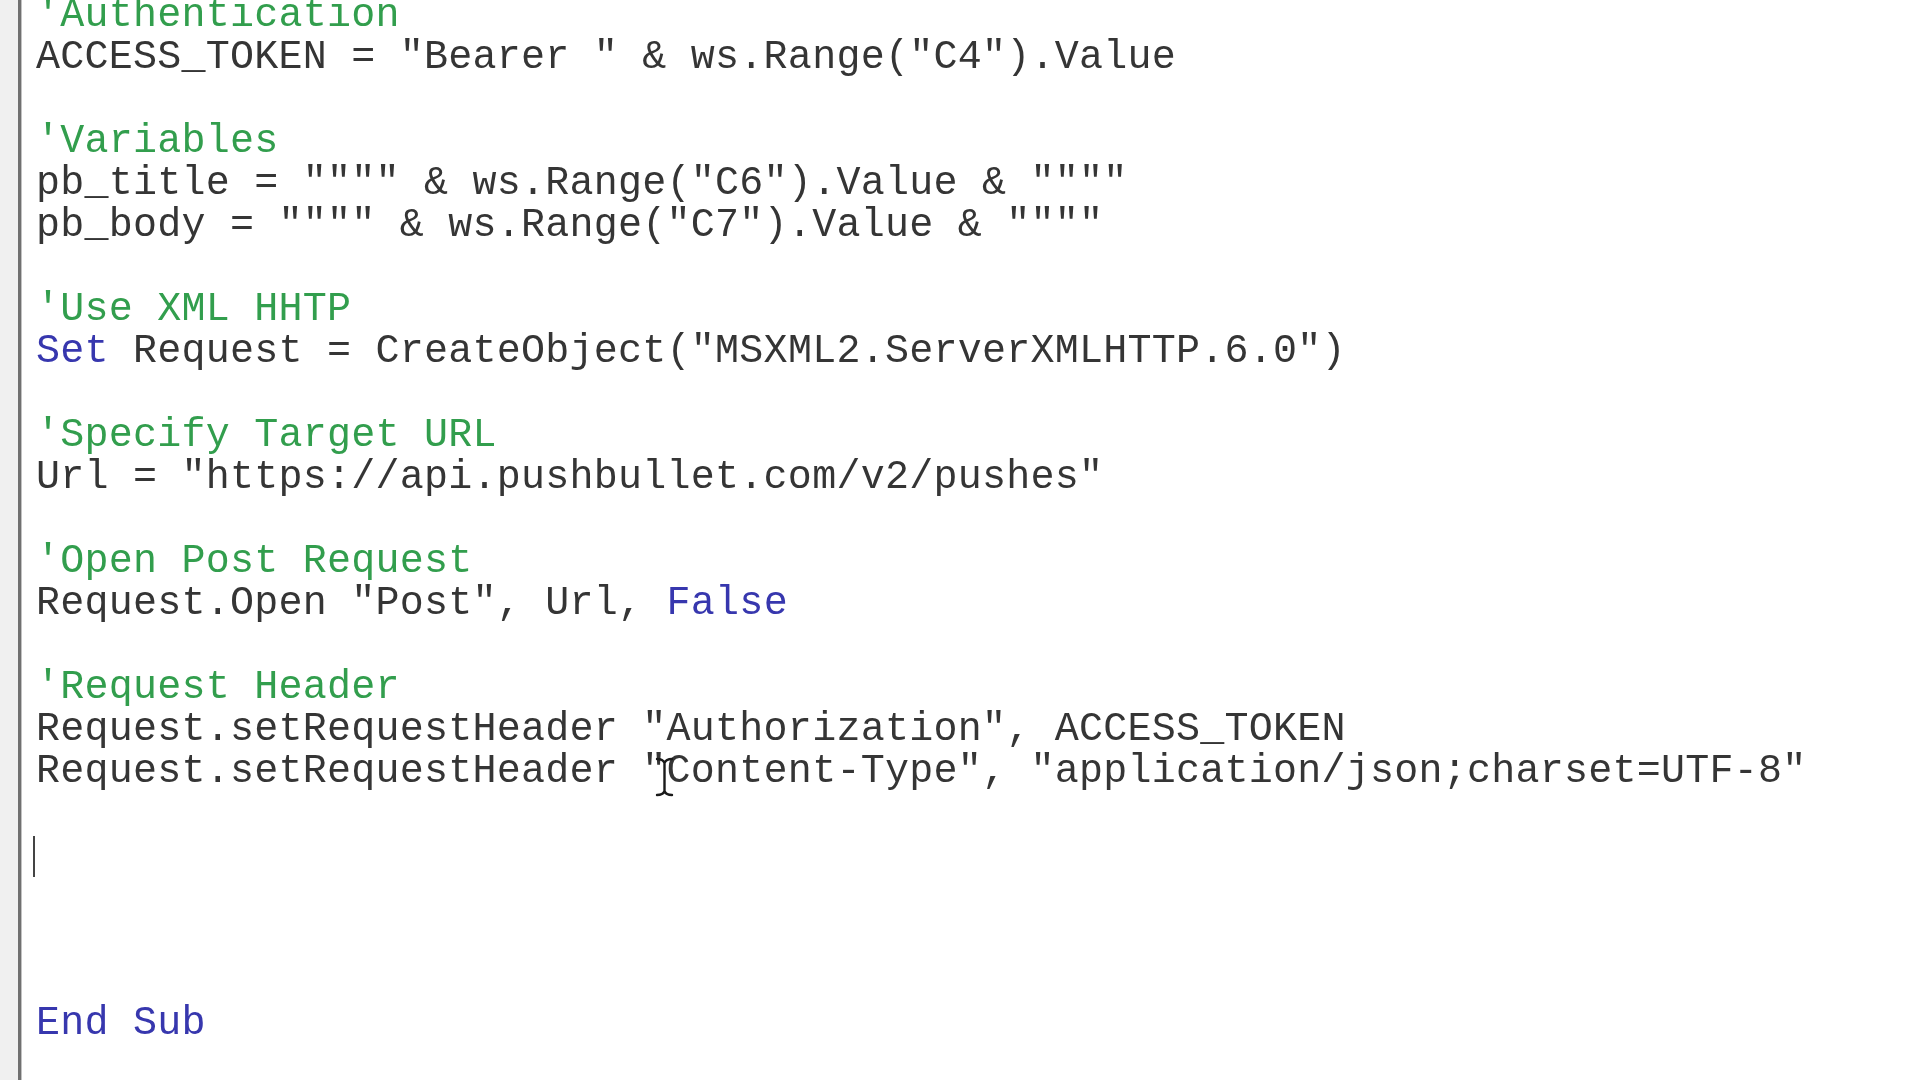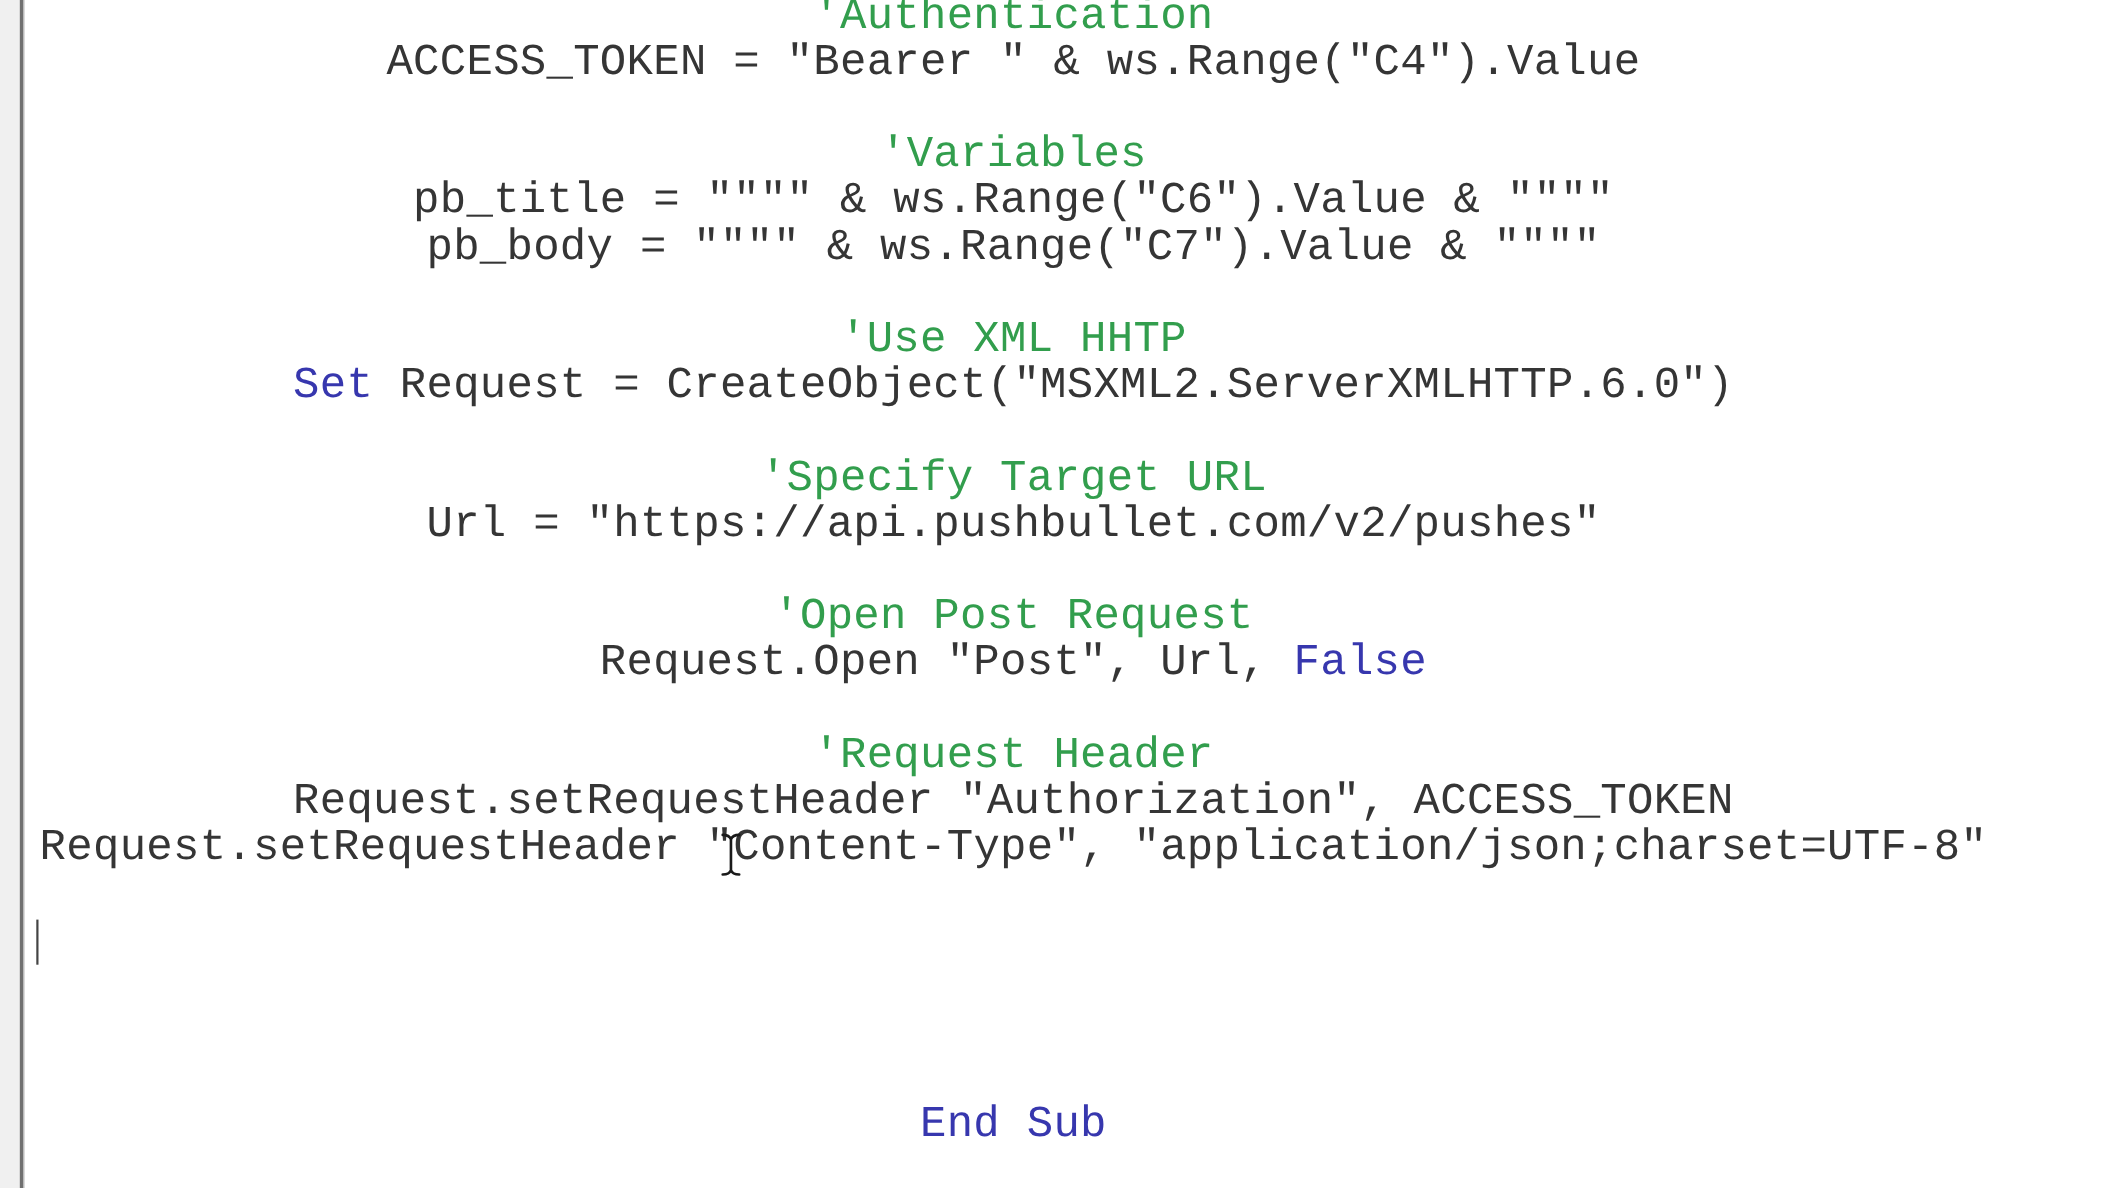--- a/index.html
+++ b/index.html
@@ -6,21 +6,20 @@
     margin: 0; padding: 0;
     width: 1920px; height: 1080px;
     overflow: hidden;
     background: var(--background, #ffffff);
     font-family: "Liberation Mono", monospace;
   }
   .screen {
     position: relative;
     width: 1920px; height: 1080px;
     background: var(--background, #ffffff);
-    text-align: center;
   }
   .gutter {
     position: absolute;
     left: 0; top: 0;
     width: 18px; height: 1080px;
     background: var(--gutter-bg, #f0f0f0);
   }
   .gutter-border {
     position: absolute;
     left: 18px; top: 0;

